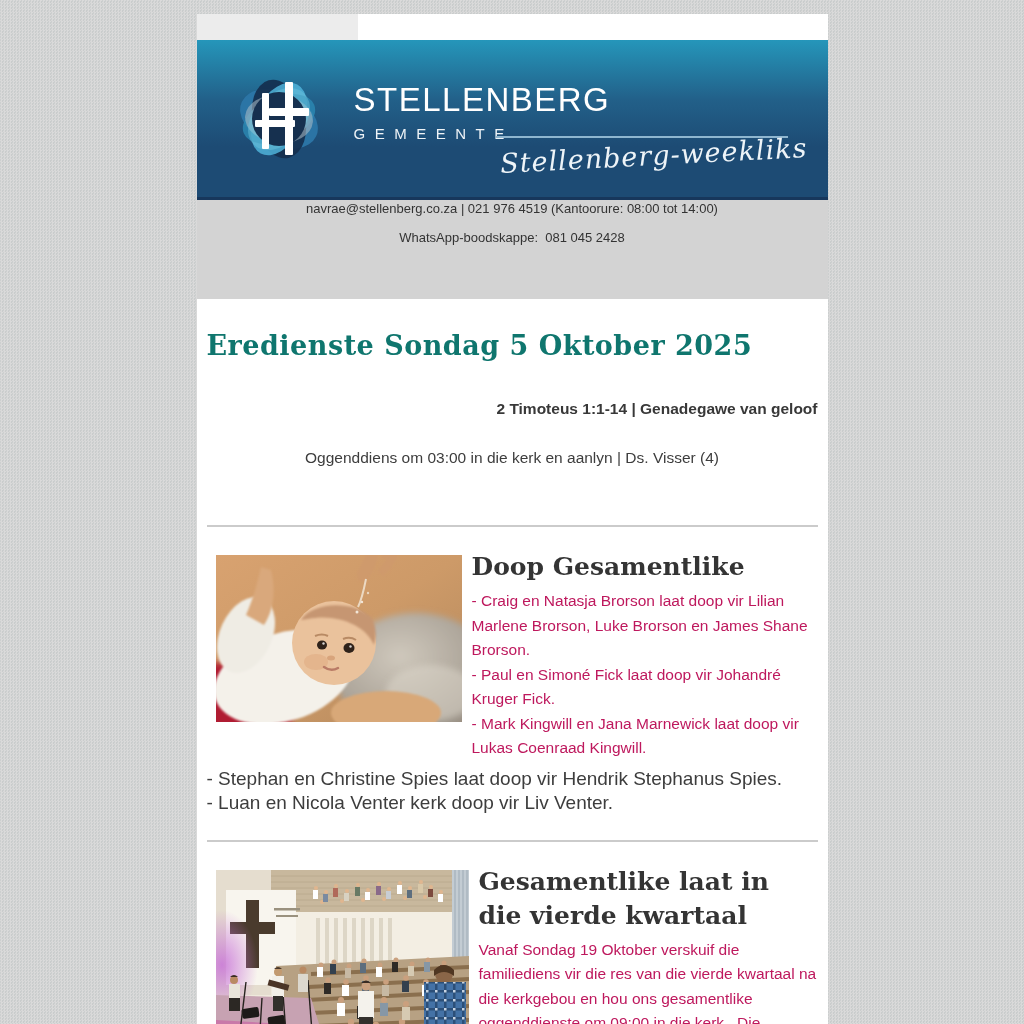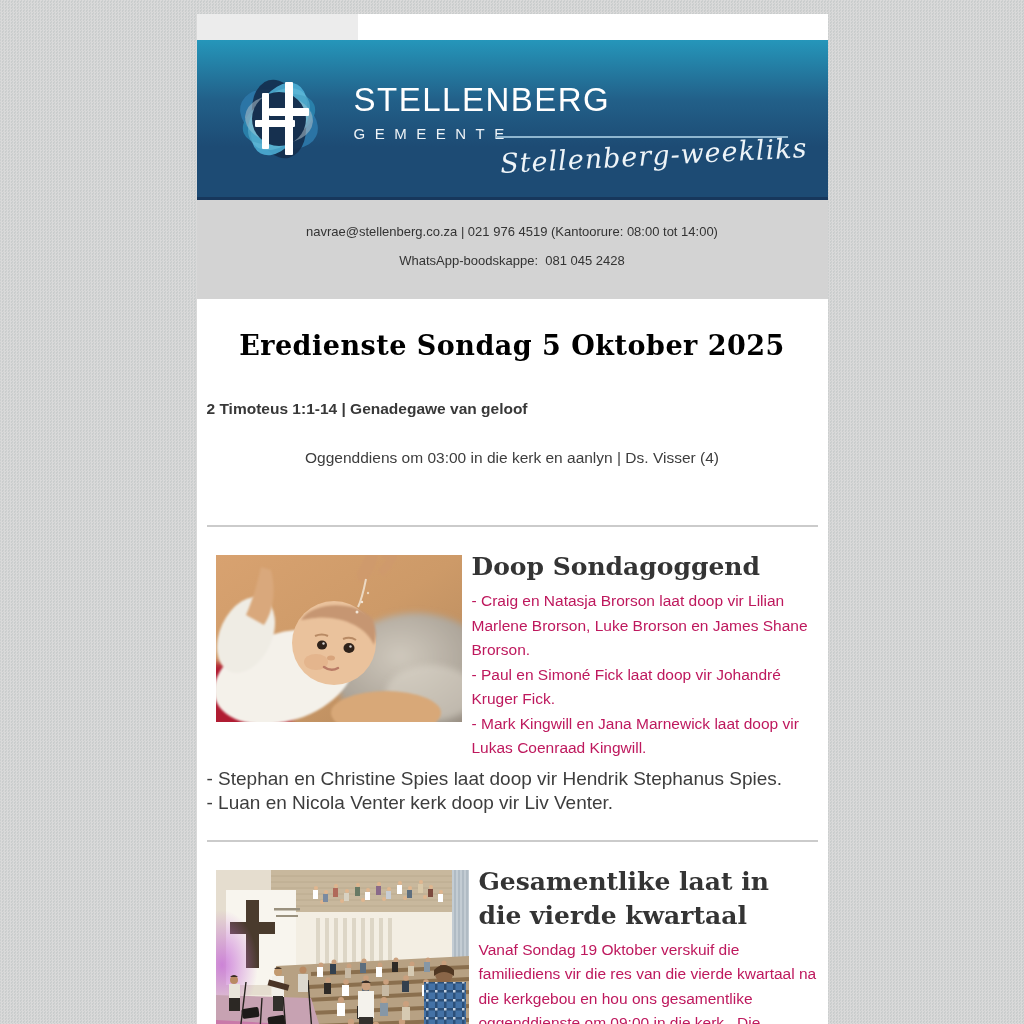--- a/index.html
+++ b/index.html
@@ -23,29 +23,29 @@
   .brand{position:absolute;left:157px;top:42px;color:#ffffff;}
   .brand-name{font-size:33px;line-height:36px;font-weight:normal;letter-spacing:1.5px;}
   .brand-sub{font-size:15px;letter-spacing:9.5px;margin-top:7px;color:#eef3f7;}
   .tagline-line{position:absolute;left:299px;top:96px;width:292px;height:2px;background:#8fb6cf;}
   .tagline{
     position:absolute;left:303px;top:100px;
     font-family:"DejaVu Serif",serif;font-style:italic;font-size:27px;color:#eef4f8;
     transform:rotate(-3deg);letter-spacing:1px;
   }
   
-  .contact{background:#d3d3d3;height:99px;padding-top:23px;box-sizing:border-box;text-align:center;}
+  .contact{background:#d3d3d3;height:99px;box-sizing:border-box;text-align:center;}
   .contact p{margin:0 0 11px;font-size:13px;line-height:18px;color:#333333;white-space:pre-wrap;}
   
   .main{background:#ffffff;padding:29px 10px 60px;}
   h1{
-    margin:0;text-align:center;font-family:"DejaVu Serif",serif;font-weight:bold;
-    font-size:27px;line-height:36px;color:#000000;letter-spacing:.5px;
-  }
-  .subtitle{text-align:left;margin:34px 0 0;font-weight:bold;font-size:15.5px;line-height:22px;color:#383838;}
+    margin:0;text-align:left;font-family:"DejaVu Serif",serif;font-weight:bold;
+    font-size:27px;line-height:36px;color:#0f766e;letter-spacing:.5px;
+  }
+  .subtitle{text-align:right;margin:34px 0 0;font-weight:bold;font-size:15.5px;line-height:22px;color:#383838;}
   .detail{text-align:center;margin:26px 0 0;font-size:15.5px;line-height:24px;color:#3d3d3d;}
   hr{border:none;border-top:2px solid #cbcbcb;}
   .div1{margin:55px 0 0;}
   .div2{margin:24px 0 0;}
   .section{display:flex;align-items:flex-start;margin-top:28px;}
   .media{flex:0 0 auto;margin-left:9px;line-height:0;}
   .section-text{margin-left:10px;width:347px;}
   h2{
     font-family:"DejaVu Serif",serif;font-weight:bold;font-size:25px;line-height:34px;
     color:#343434;margin:-5px 0 5px;
@@ -146,21 +146,21 @@
             <path d="M108 112 Q115 117 122 113" stroke="#b97b66" stroke-width="2.5" fill="none" stroke-linecap="round"></path>
             <path d="M150 0 L162 0 C160 10 156 20 150 26 C146 28 140 26 141 18 C144 12 147 6 150 0 Z" fill="#cf9a6c" filter="url(#soft2)"></path>
             <path d="M166 0 L178 0 C174 8 170 14 164 18" stroke="#cf9a6c" stroke-width="8" fill="none" filter="url(#soft2)"></path>
             <path d="M150 24 C148 34 146 44 142 52" stroke="#f3e9da" stroke-width="2" opacity="0.8" fill="none"></path>
             <circle cx="141" cy="57" r="1.5" fill="#f6eee2" opacity="0.9"></circle>
             <circle cx="146" cy="47" r="1.2" fill="#f6eee2" opacity="0.9"></circle>
             <circle cx="152" cy="38" r="1.2" fill="#f6eee2" opacity="0.7"></circle>
           </svg>
         </div>
         <div class="section-text">
-          <h2>Doop Sondagoggend</h2>
+          <h2>Doop Gesamentlike</h2>
           <p>- Craig en Natasja Brorson laat doop vir Lilian Marlene Brorson, Luke Brorson en James Shane Brorson.</p>
           <p>- Paul en Simoné Fick laat doop vir Johandré Kruger Fick.</p>
           <p>- Mark Kingwill en Jana Marnewick laat doop vir Lukas Coenraad Kingwill.</p>
         </div>
       </div>
       <div class="below">
         <p>- Stephan en Christine Spies laat doop vir Hendrik Stephanus Spies.</p>
         <p>- Luan en Nicola Venter kerk doop vir Liv Venter.</p>
       </div>
 

